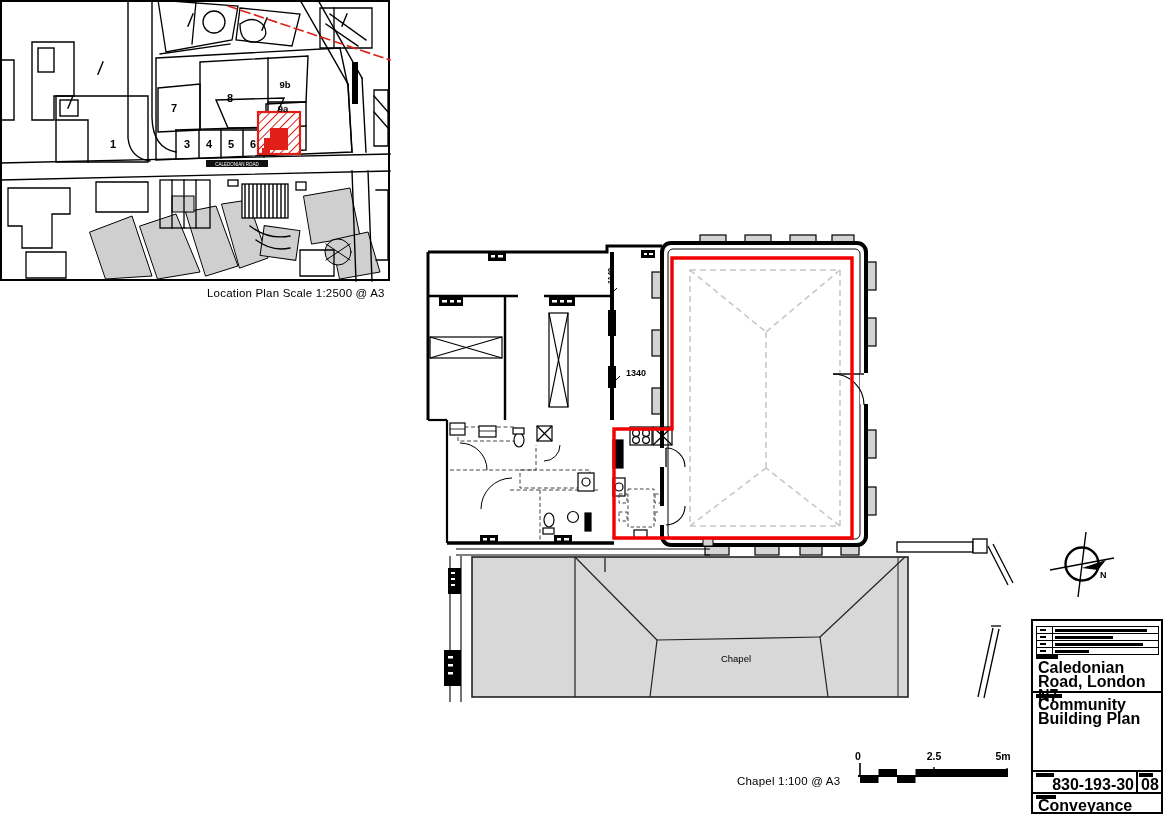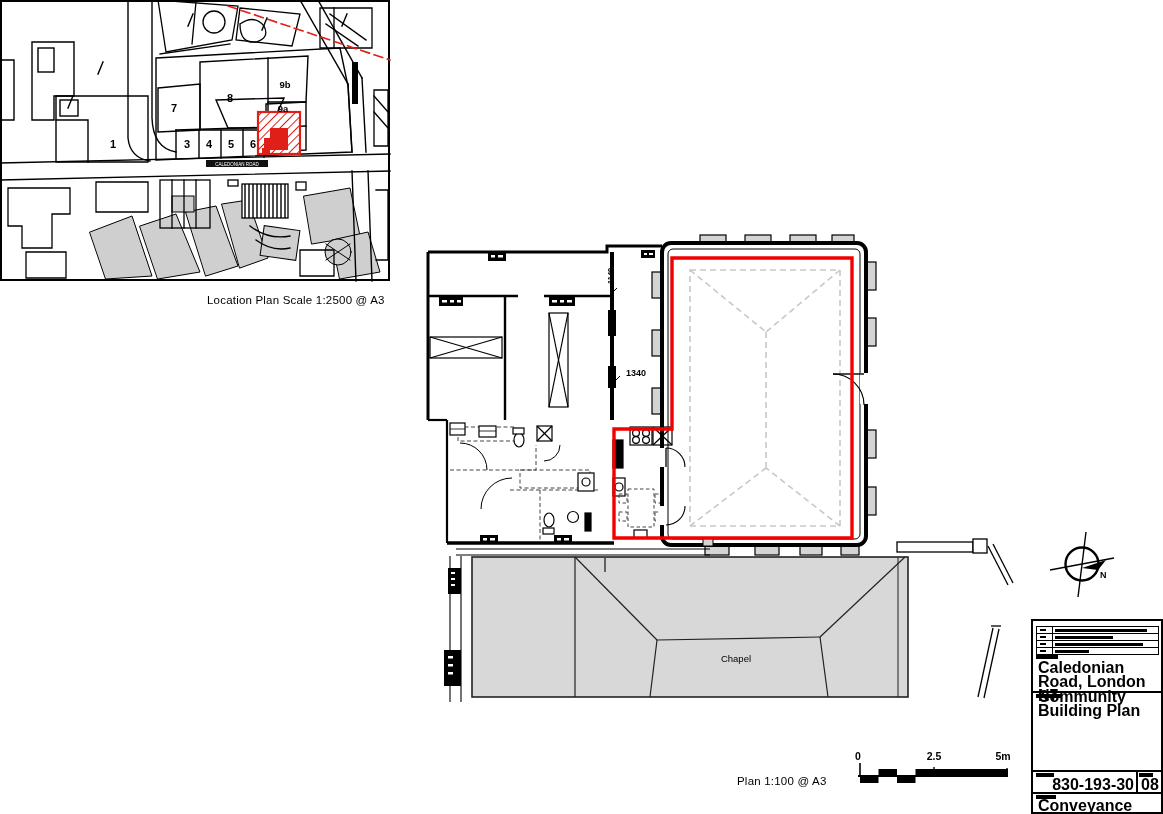--- a/index.html
+++ b/index.html
@@ -385,22 +385,22 @@
       <rect x="878.5" y="769" width="18.5" height="7" fill="#000"></rect>
       <rect x="915.5" y="769" width="18.5" height="7" fill="#000"></rect>
       <rect x="934" y="769" width="74" height="7" fill="#000"></rect>
       <text x="858" y="760" font-size="10.5" font-weight="700" text-anchor="middle" fill="#000">0</text>
       <text x="934" y="760" font-size="10.5" font-weight="700" text-anchor="middle" fill="#000">2.5</text>
       <text x="1003" y="760" font-size="10.5" font-weight="700" text-anchor="middle" fill="#000">5m</text>
     </g>
   </g>
 </svg>
 
-<div class="caption" style="left:207px;top:294px;">Location Plan Scale 1:2500 @ A3</div>
-<div class="caption" style="left:737px;top:775px;">Plan 1:100 @ A3</div>
+<div class="caption" style="left:207px;top:287px;">Location Plan Scale 1:2500 @ A3</div>
+<div class="caption" style="left:737px;top:775px;">Chapel 1:100 @ A3</div>
 
 <div class="titleblock">
   <div class="revtable">
     <div class="revrow">
       <div class="revcell-a">
             <div class="bar"></div>
           </div>
       <div class="revcell-b">
             <div class="bar" style="width:92px;"></div>
           </div>
@@ -429,21 +429,21 @@
             <div class="bar" style="width:34px;"></div>
           </div>
     </div>
   </div>
 
   <div class="fieldcap" style="left:3px;top:34px;width:22px;"></div>
   <div class="tb-text" style="top:40px;">Caledonian Road, London N7</div>
 
   <div class="tb-rule" style="top:70px;"></div>
   <div class="fieldcap" style="left:3px;top:73px;width:26px;"></div>
-  <div class="tb-text" style="top:69px;">Community Building Plan</div>
+  <div class="tb-text" style="top:77px;">Community Building Plan</div>
 
   <div class="tb-rule" style="top:149px;"></div>
   <div class="fieldcap" style="left:3px;top:152px;width:18px;"></div>
   <div class="fieldcap" style="left:106px;top:152px;width:14px;"></div>
   <div class="tb-vdiv" style="left:103px;top:149px;height:23px;"></div>
   <div class="tb-text" style="top:157px;width:96px;text-align:right;">830-193-30</div>
   <div class="tb-text" style="left:108px;top:157px;width:22px;">08</div>
 
   <div class="tb-rule" style="top:171px;"></div>
   <div class="fieldcap" style="left:3px;top:174px;width:20px;"></div>

